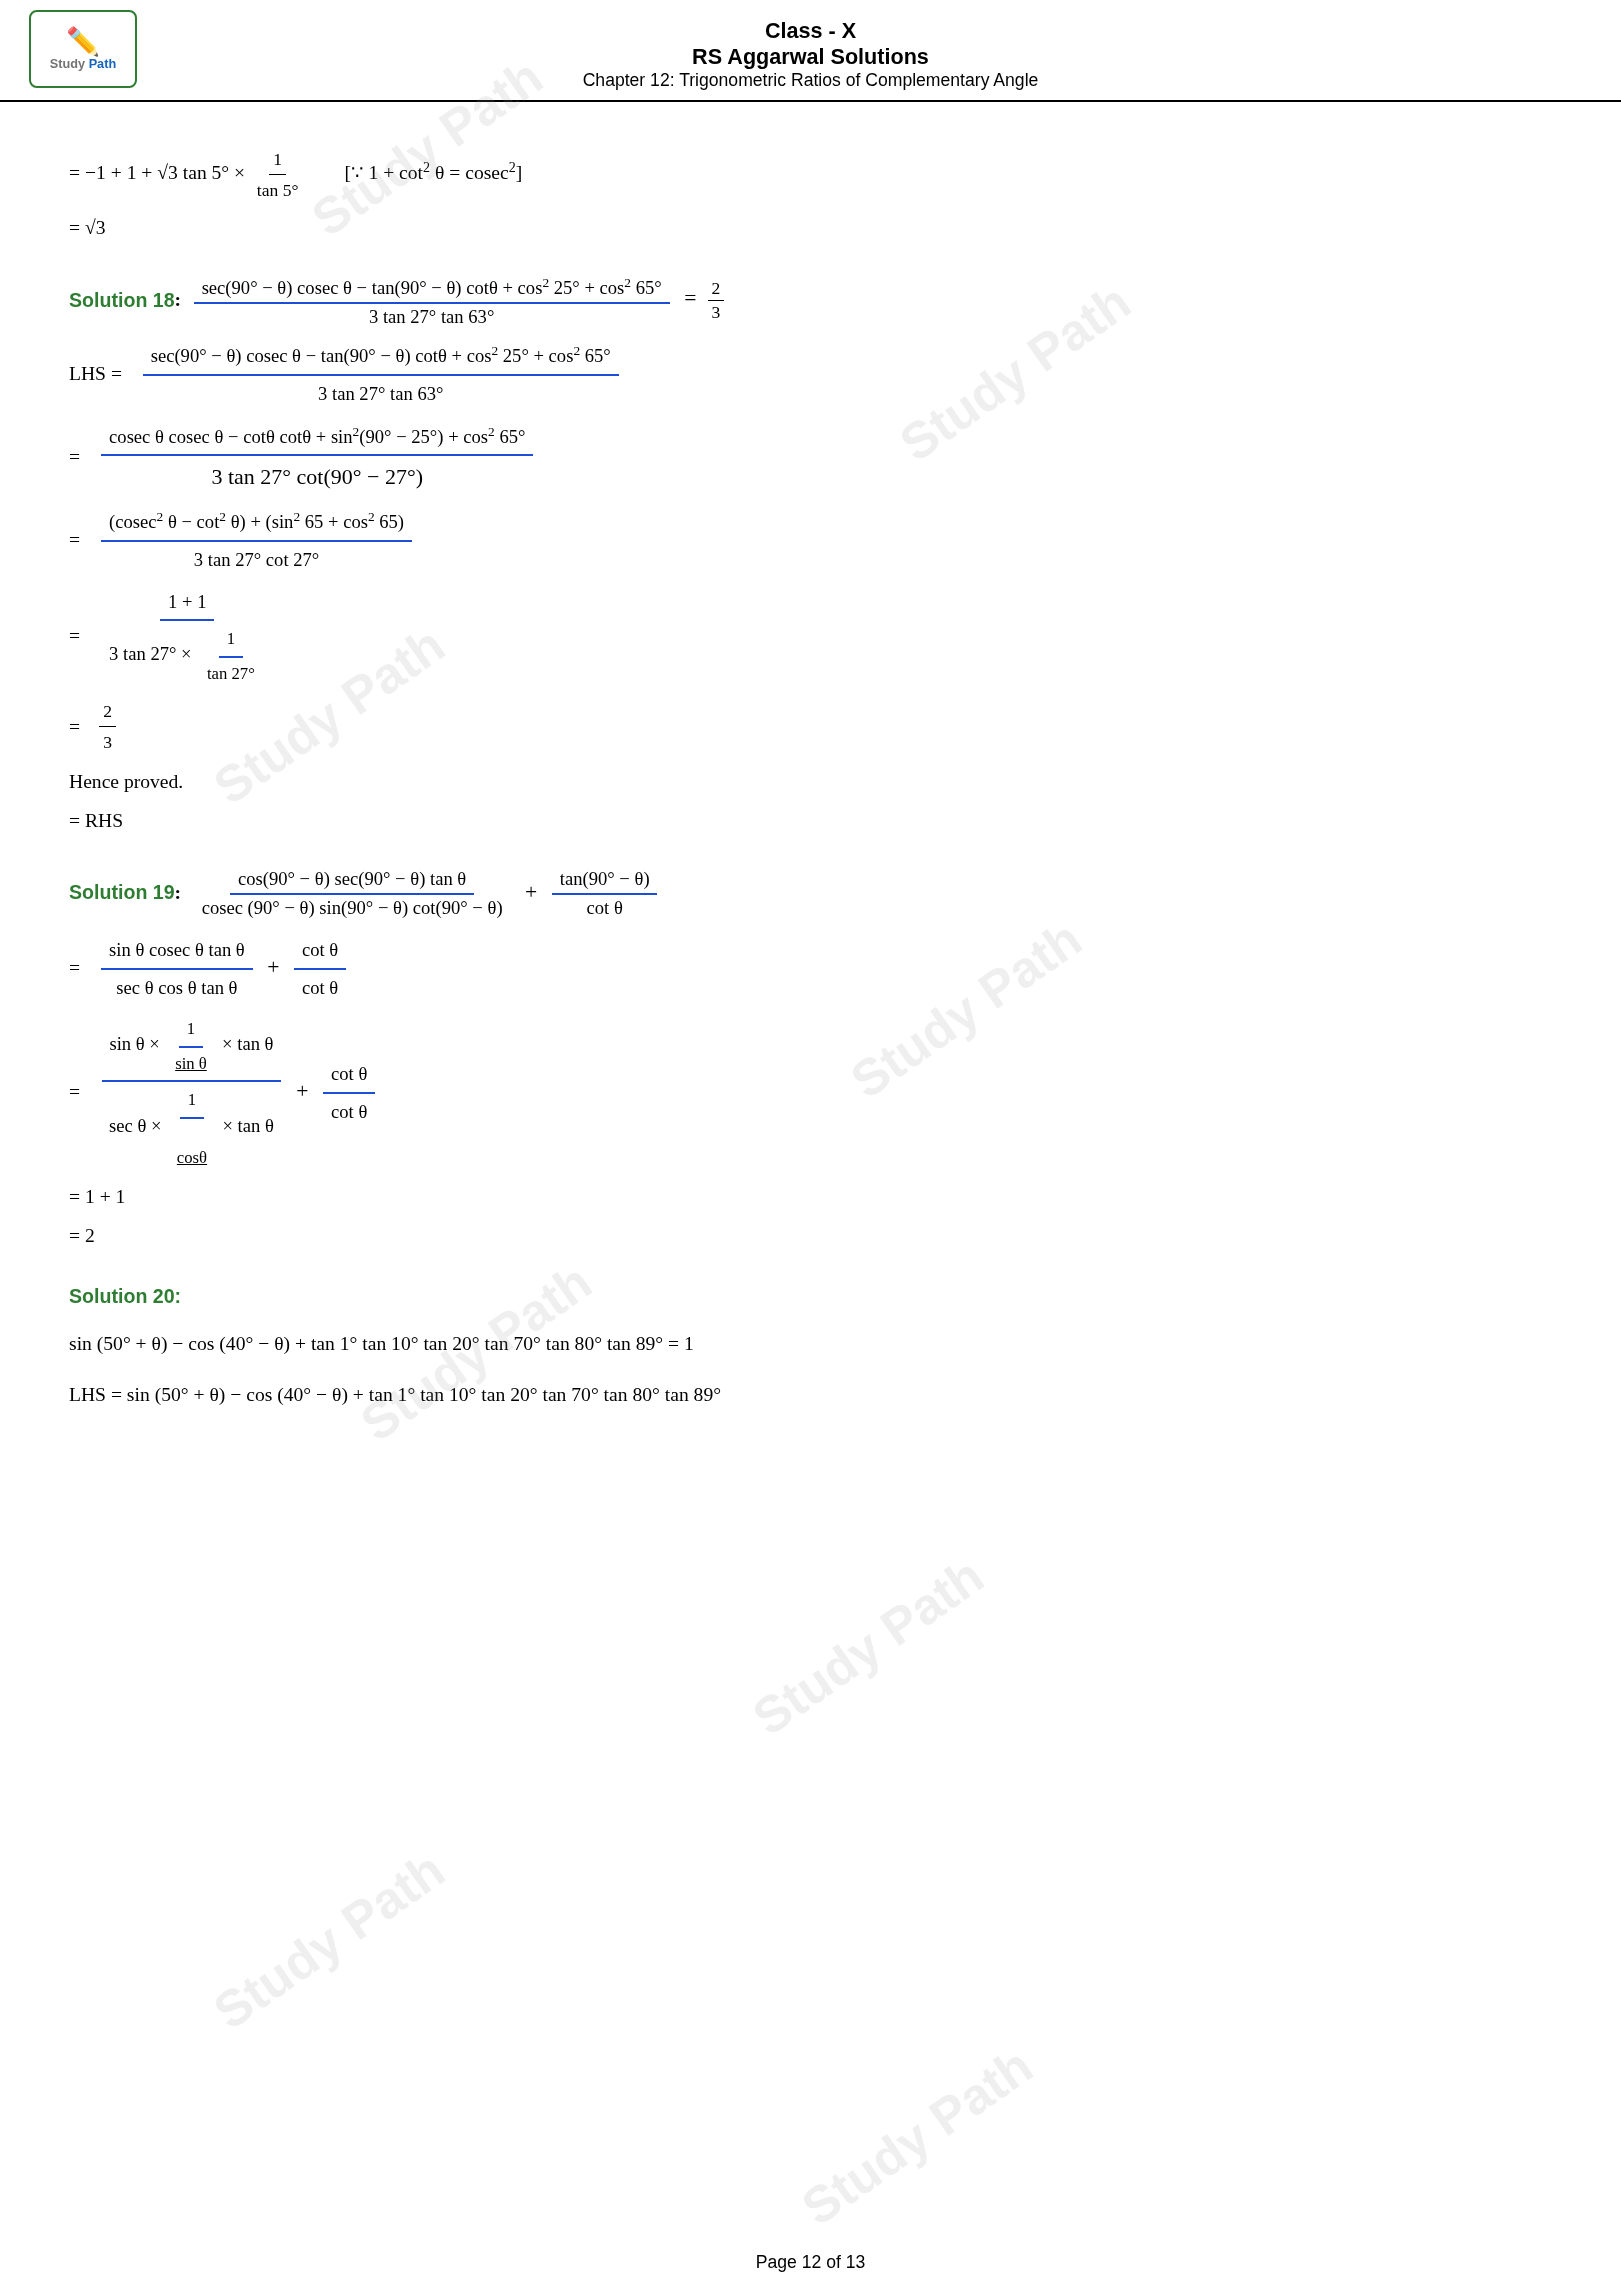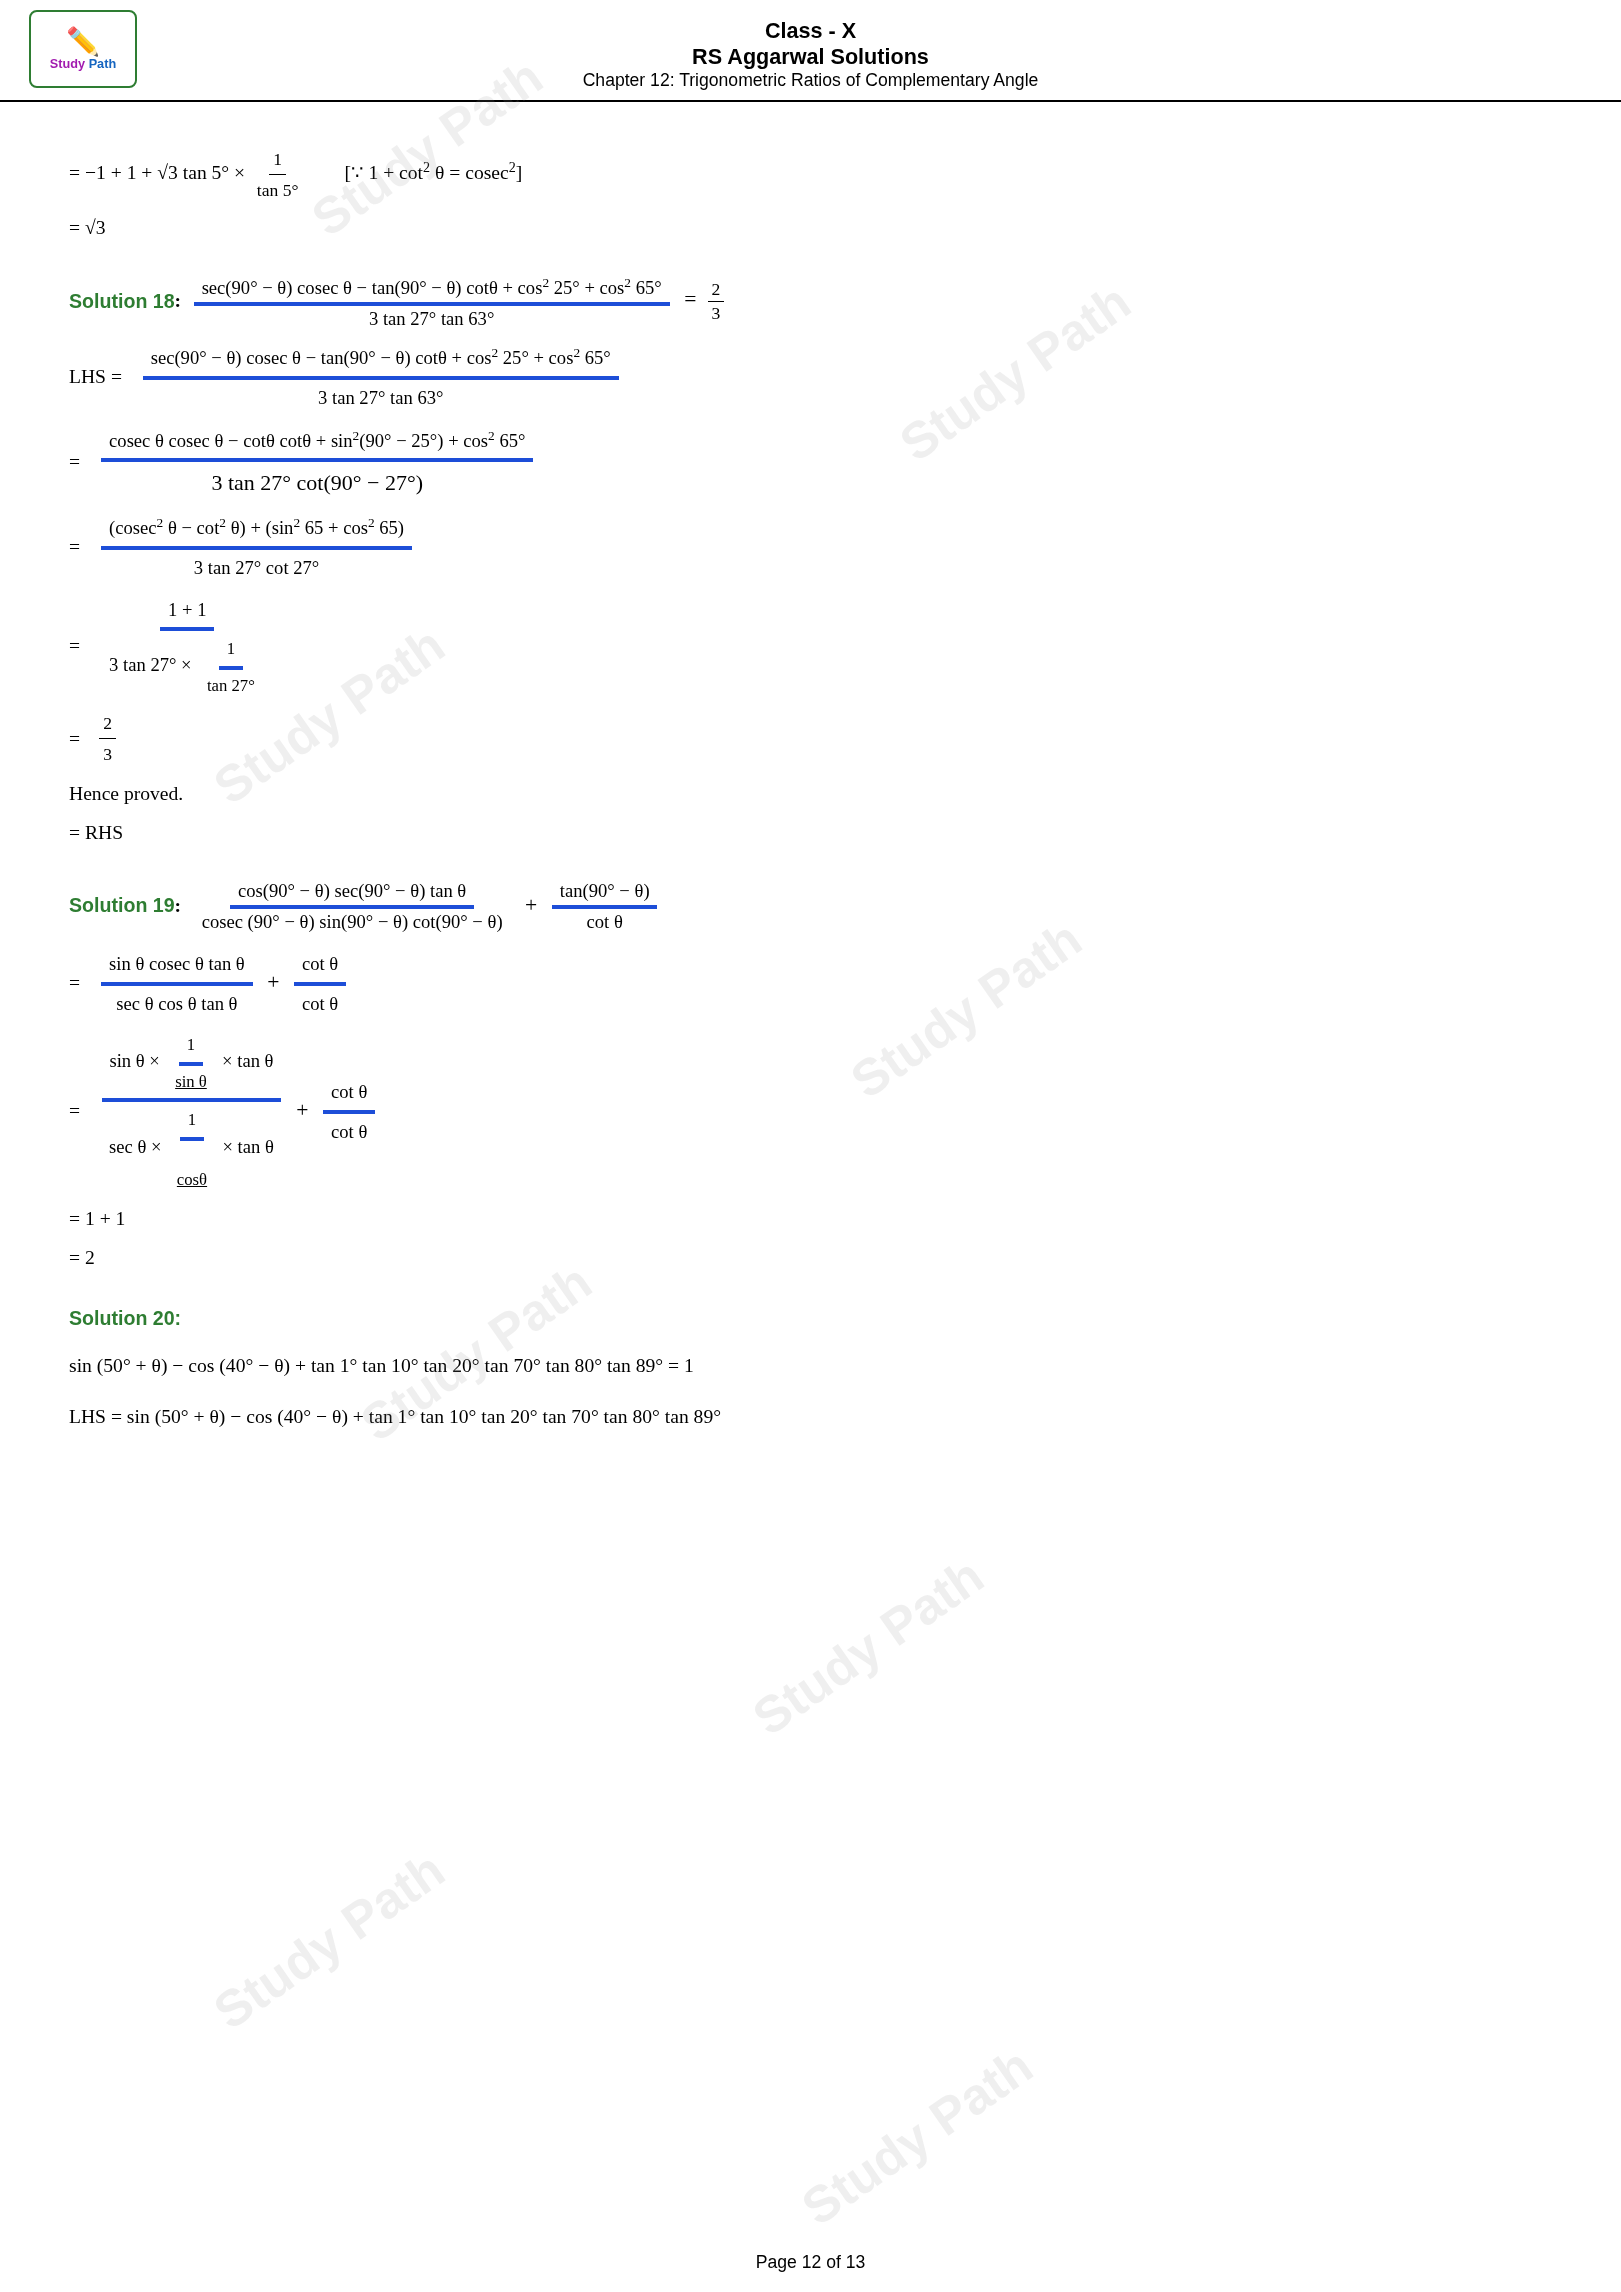--- a/index.html
+++ b/index.html
@@ -56,21 +56,21 @@
     }
     .logo-text {
       font-size: 12.7px;
       font-weight: bold;
       color: #1565c0;
       font-family: Arial, sans-serif;
       line-height: 1.1;
       text-align: center;
     }
     .logo-text span {
-      color: #a21caf;
+      color: #737373;
     }
     .header-text {
       text-align: center;
     }
     .header-class {
       font-size: 21.6px;
       font-weight: bold;
       font-family: Arial, sans-serif;
     }
     .header-title {
@@ -129,21 +129,21 @@
       font-size: 17.6px;
     }
     .large-fraction {
       display: inline-flex;
       flex-direction: column;
       align-items: center;
       vertical-align: middle;
       margin: 0 4.9px;
     }
     .large-fraction .numerator {
-      border-bottom: 4px solid #1d4ed8;
+      border-bottom: 2px solid #1d4ed8;
       padding: 2px 7.8px 2.9px 7.8px;
       text-align: center;
       font-size: 18.6px;
     }
     .large-fraction .denominator {
       padding: 2.9px 7.8px 0 7.8px;
       text-align: center;
       font-size: 18.6px;
     }
     sup {

